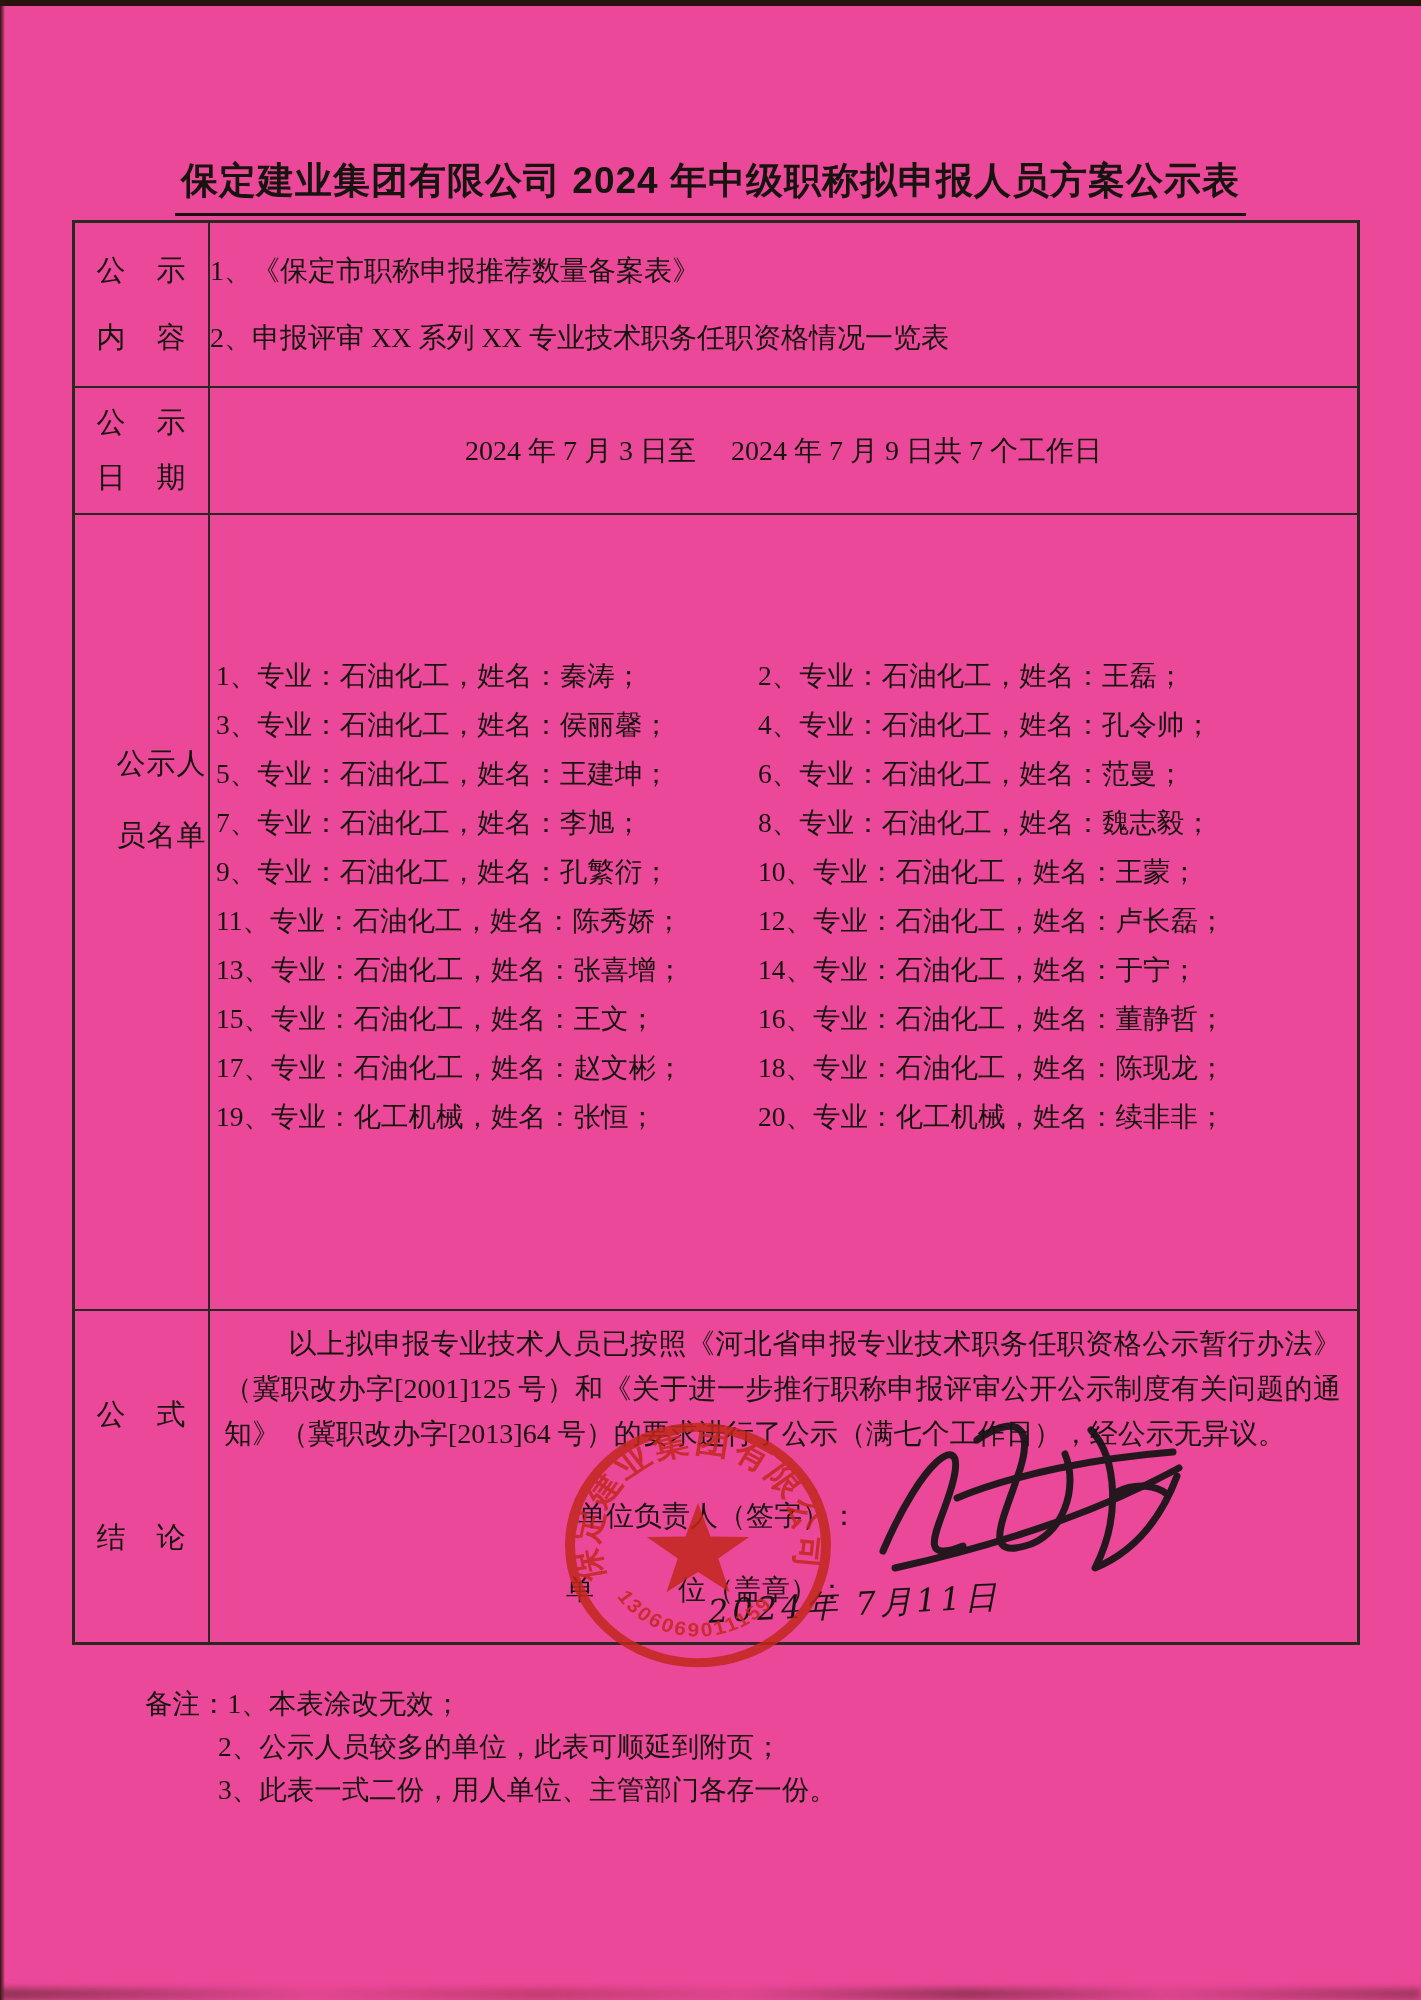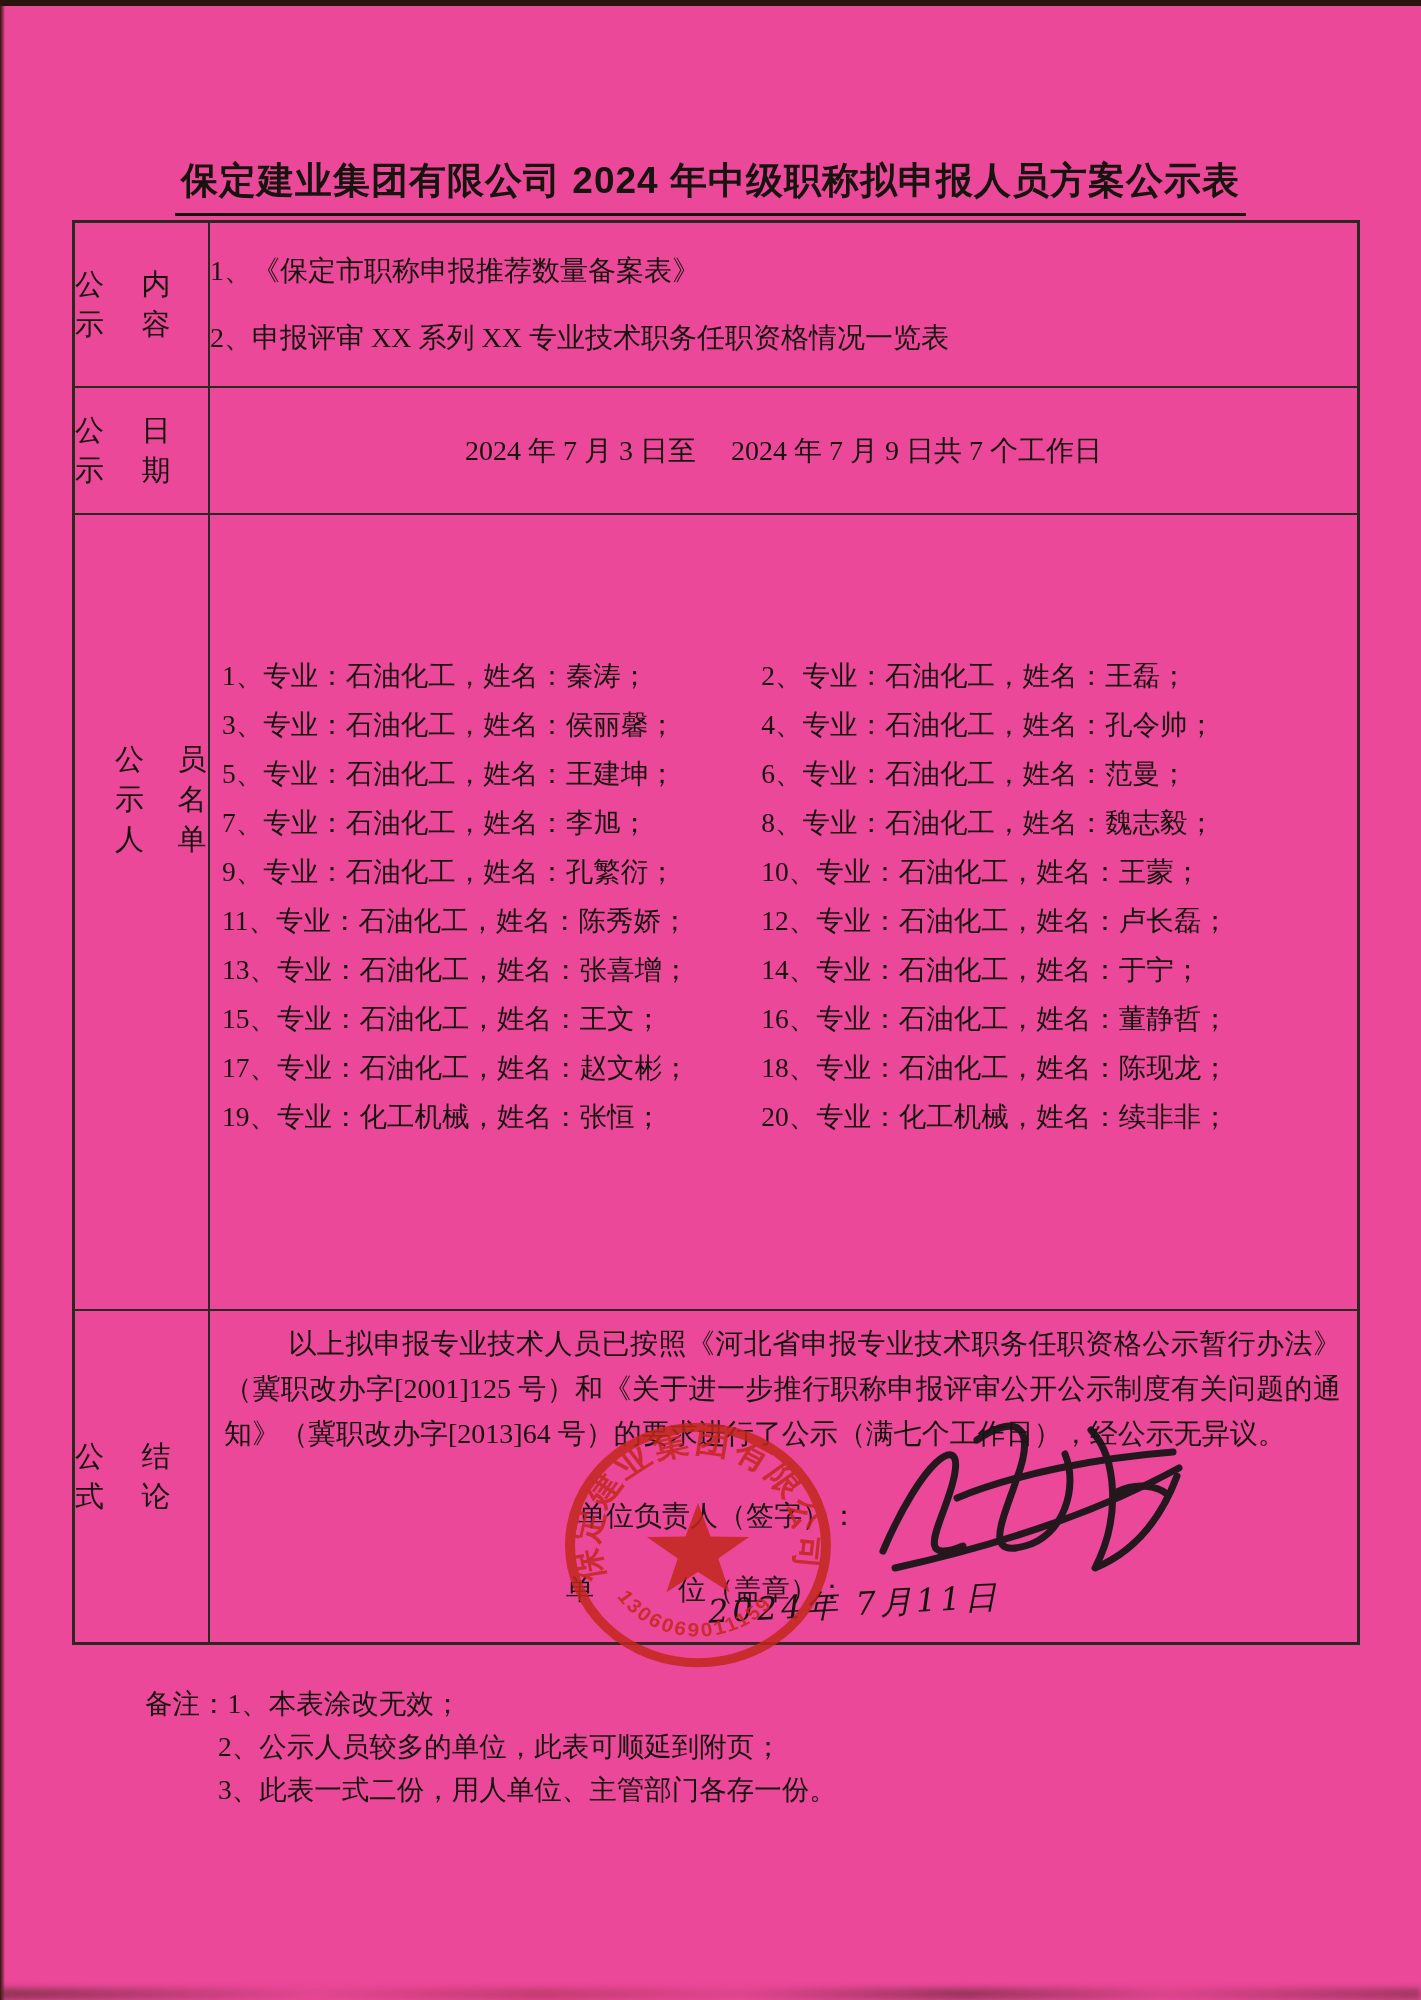--- a/index.html
+++ b/index.html
@@ -19,35 +19,35 @@
   .doc-title{position:absolute;left:0;top:156px;width:100%;text-align:center;
     font-family:"Liberation Sans","DejaVu Sans",sans-serif;font-weight:bold;
     font-size:37px;letter-spacing:1px;}
   .doc-title span{display:inline-block;border-bottom:3px solid #16130e;padding:0 6px 7px;}
   
   .doc-table{position:absolute;left:72px;top:220px;width:1288px;height:1425px;
     border:3px solid #2b2822;display:flex;flex-direction:column;box-sizing:border-box;}
   .t-row{display:flex;border-bottom:2.5px solid #2b2822;box-sizing:border-box;}
   .t-row:last-child{border-bottom:none;}
   .t-label{flex:0 0 135px;border-right:2.5px solid #2b2822;box-sizing:border-box;
-    display:flex;flex-direction:row;align-items:center;
+    display:flex;flex-direction:column;align-items:center;
     font-size:29px;letter-spacing:1px;font-family:Liberation Mono, monospace;}
   .t-content{flex:1;position:relative;box-sizing:border-box;font-size:28px;}
   .row-content{height:165px;}
   .row-dates{height:127px;}
   .row-names{height:796px;}
   .row-concl{flex:1;}
   .spread{justify-content:space-evenly;}
   .row-content .t-content{display:flex;flex-direction:column;justify-content:space-evenly;
     }
   .row-dates .t-content{display:flex;align-items:center;justify-content:center;text-align:right;}
   .row-names .t-label{justify-content:center;gap:32px;padding-left:40px;}
   .row-names .t-label .lbl{transform:translateY(-112px);}
   .row-names .t-content{display:flex;flex-direction:column;justify-content:center;
-    padding-left:12px;font-size:27.5px;}
+    padding-left:6px;font-size:27.5px;}
   .names-block{display:flex;flex-direction:column;gap:19px;transform:translateY(-16px);}
   .name-line{display:flex;line-height:30px;}
   .name-line .n-left{flex:0 0 47.5%;}
   .row-concl .t-content{font-size:28px;}
   .concl-par{margin:10px 16px 0 14px;text-indent:2.3em;line-height:45px;text-align:justify;}
   .sig-label-1{position:absolute;left:368px;top:186px;white-space:nowrap;}
   .sig-label-2{position:absolute;left:356px;top:236px;white-space:nowrap;margin-top:24px;}
   .hand-date{position:absolute;left:498px;top:272px;white-space:nowrap;
     font-style:italic;font-size:32px;letter-spacing:4px;transform:rotate(-3deg);
     font-family:"DejaVu Serif","Liberation Serif",serif;}

